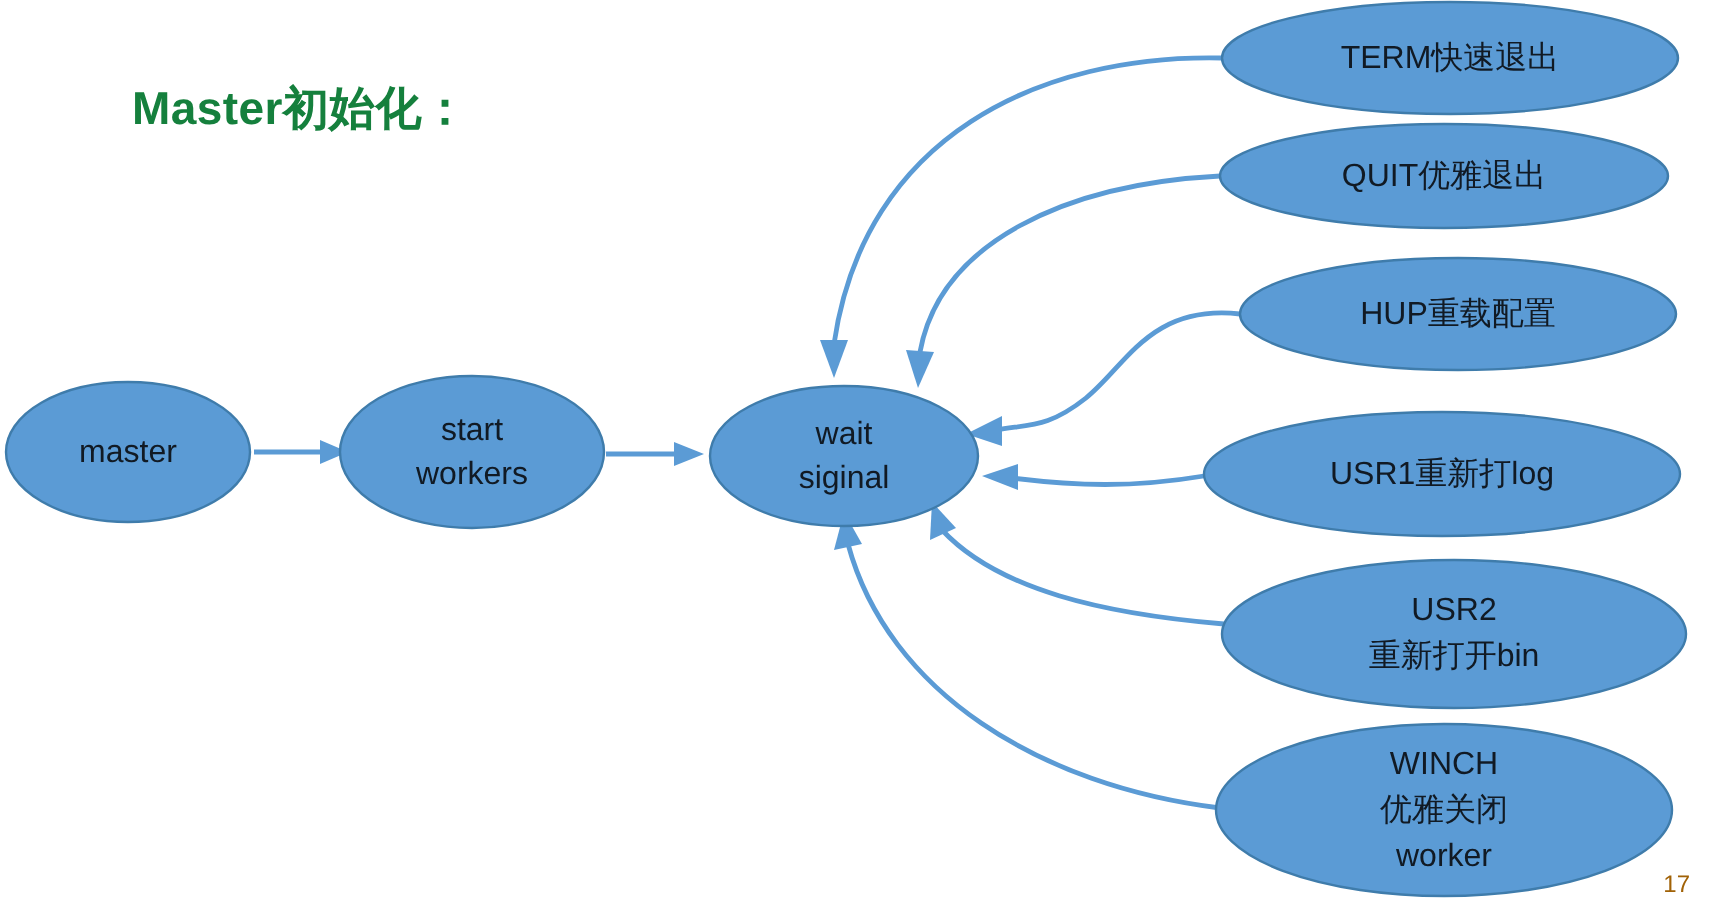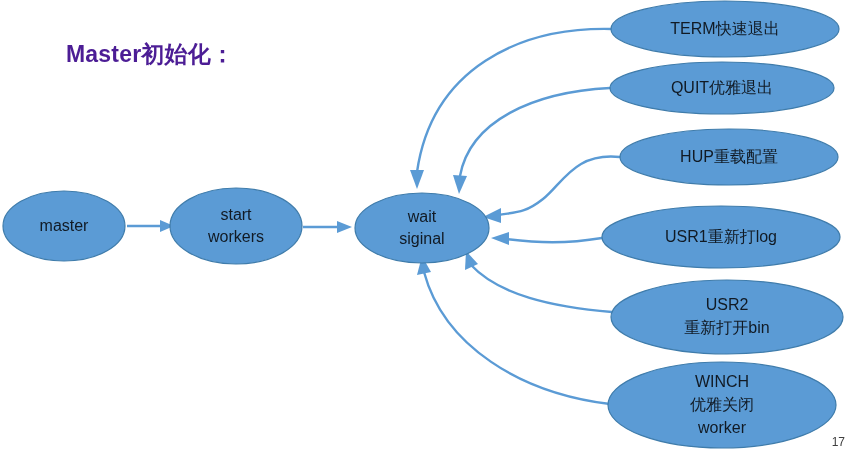--- a/index.html
+++ b/index.html
@@ -20,31 +20,31 @@
     width: 859px;
     height: 455px;
     background: #ffffff;
   }
   #slide-title {
     position: absolute;
     left: 66px;
     top: 39px;
     font-size: 23px;
     font-weight: bold;
-    color: #4c1d95;
+    color: #15803d;
     letter-spacing: 0.2px;
     white-space: nowrap;
     font-family: "Liberation Sans", "DejaVu Sans", sans-serif;
   }
   #page-number {
     position: absolute;
     right: 14px;
     bottom: 6px;
     font-size: 12px;
-    color: #404040;
+    color: #a16207;
     font-family: "Liberation Sans", "DejaVu Sans", sans-serif;
   }
   #diagram {
     position: absolute;
     left: 0; top: 0;
     width: 859px;
     height: 455px;
   }
   .node-ellipse {
     fill: #5b9bd5;

